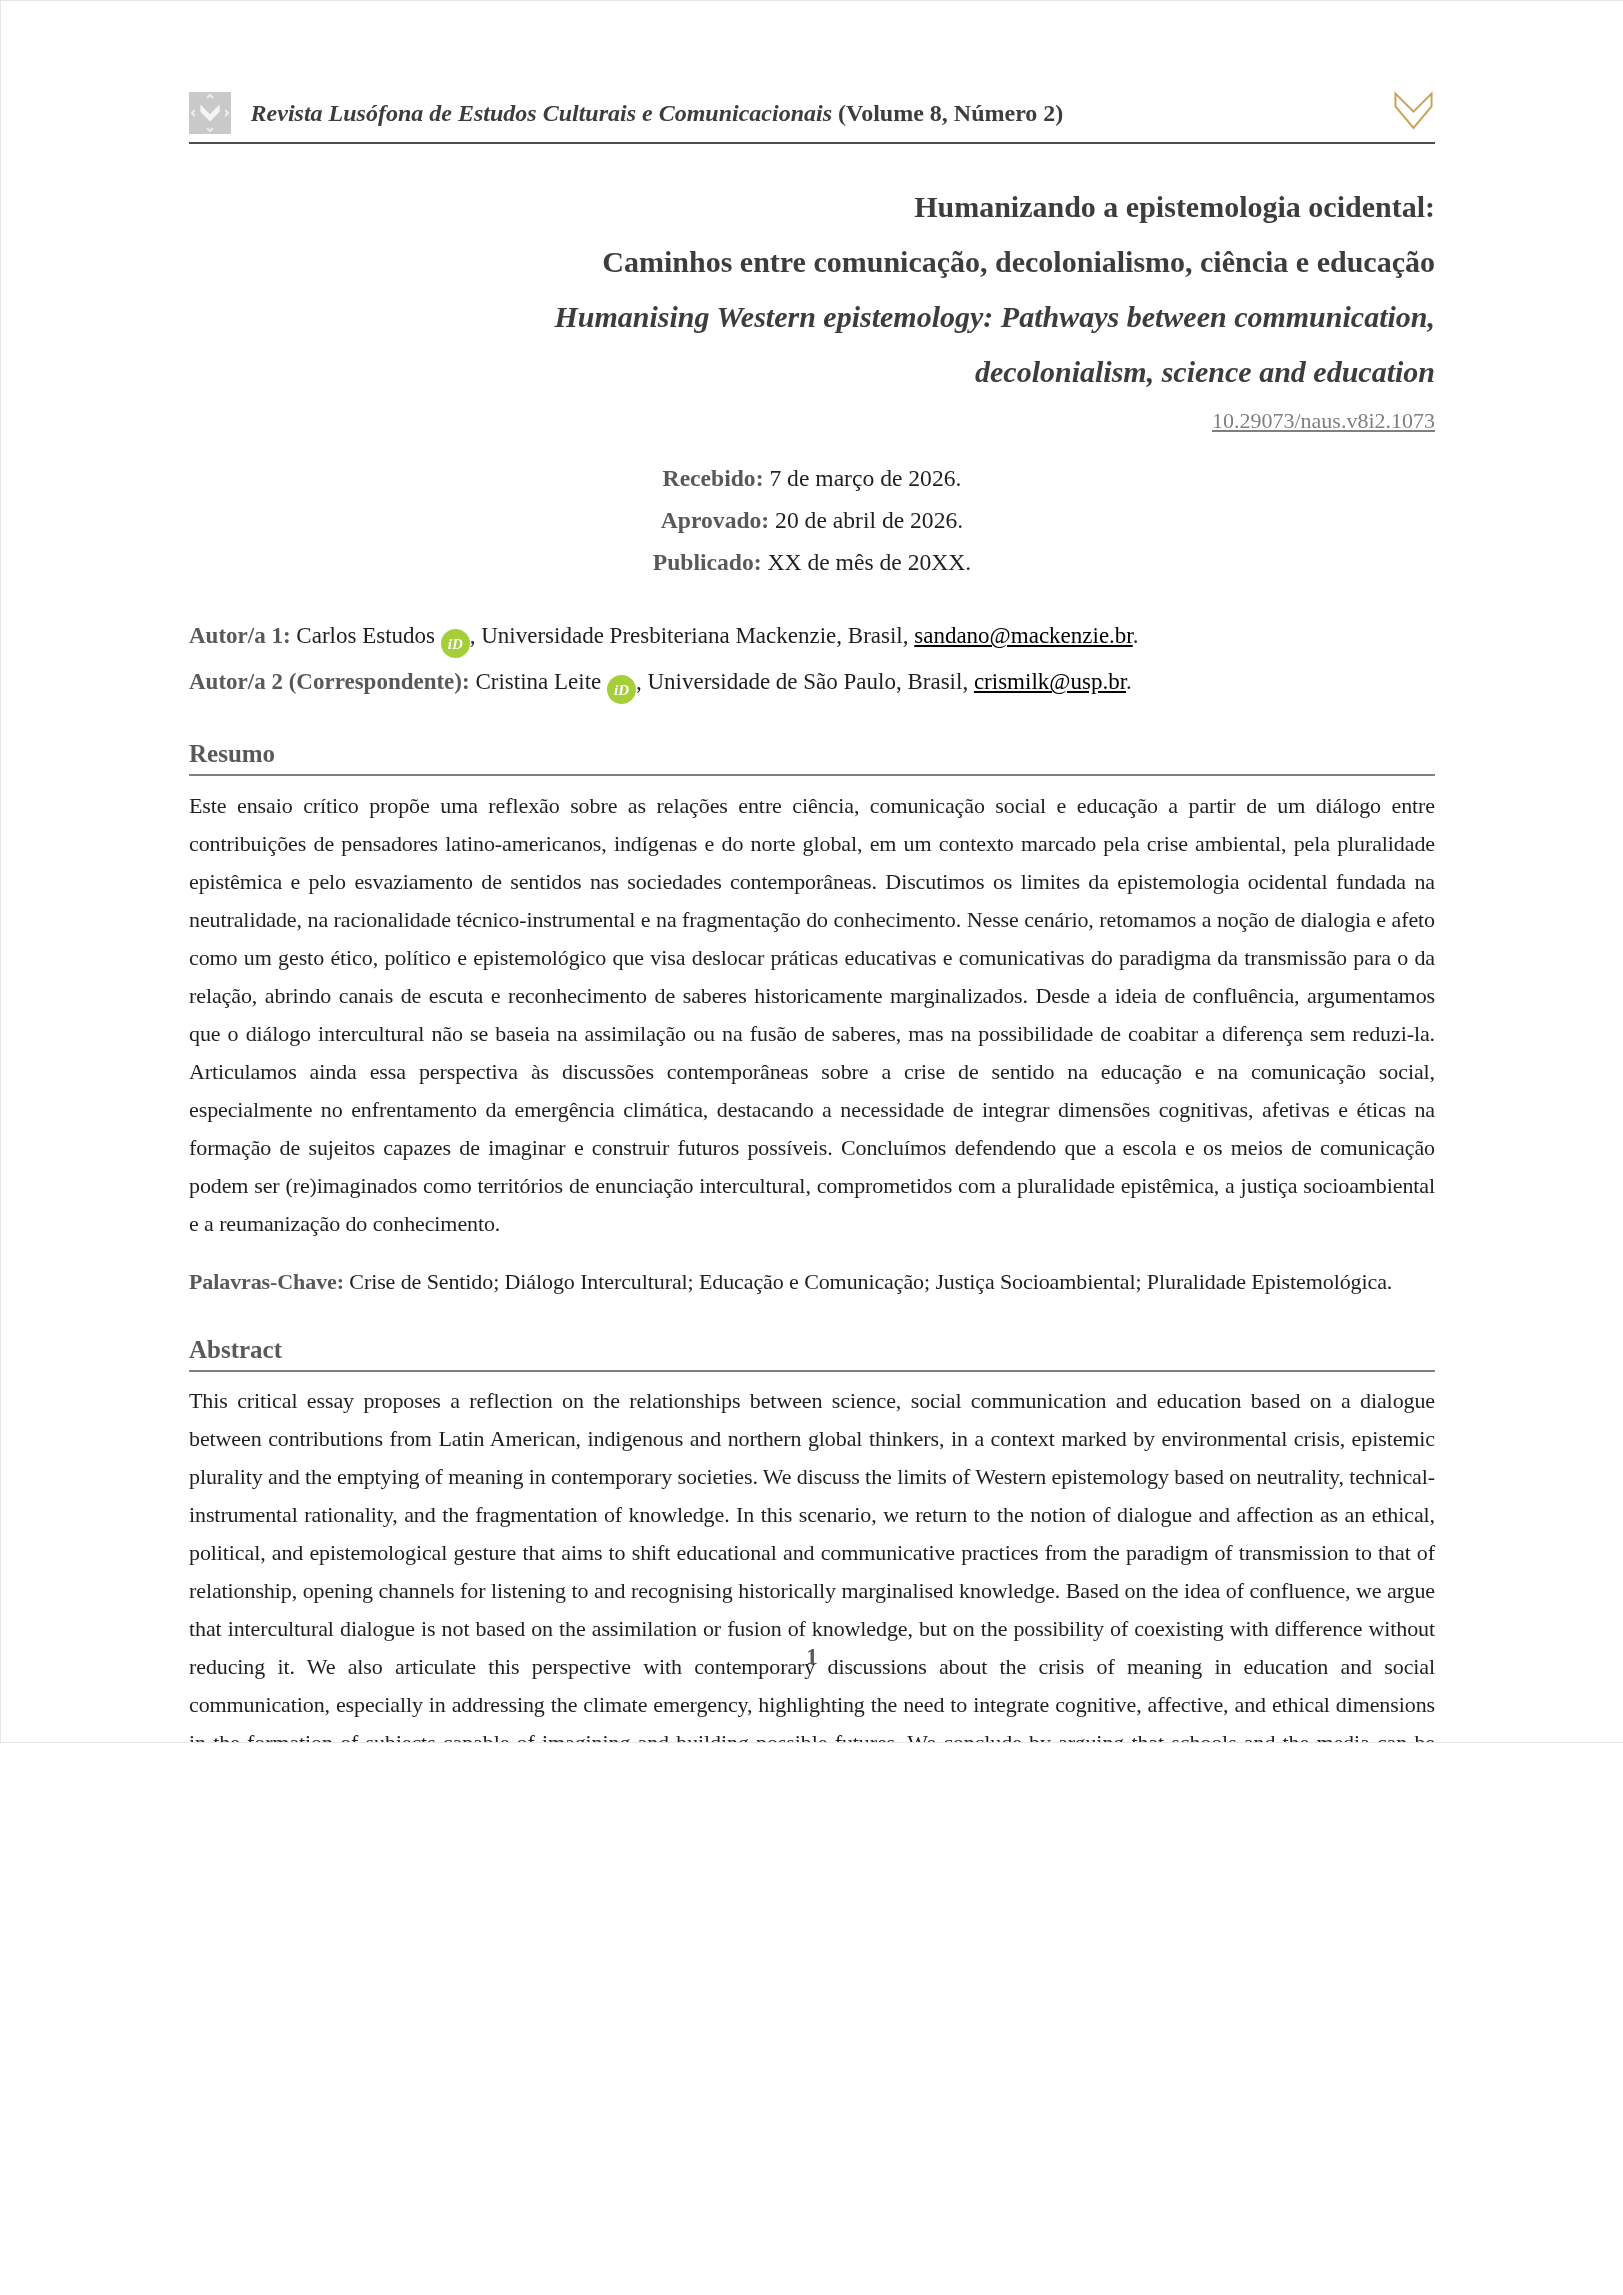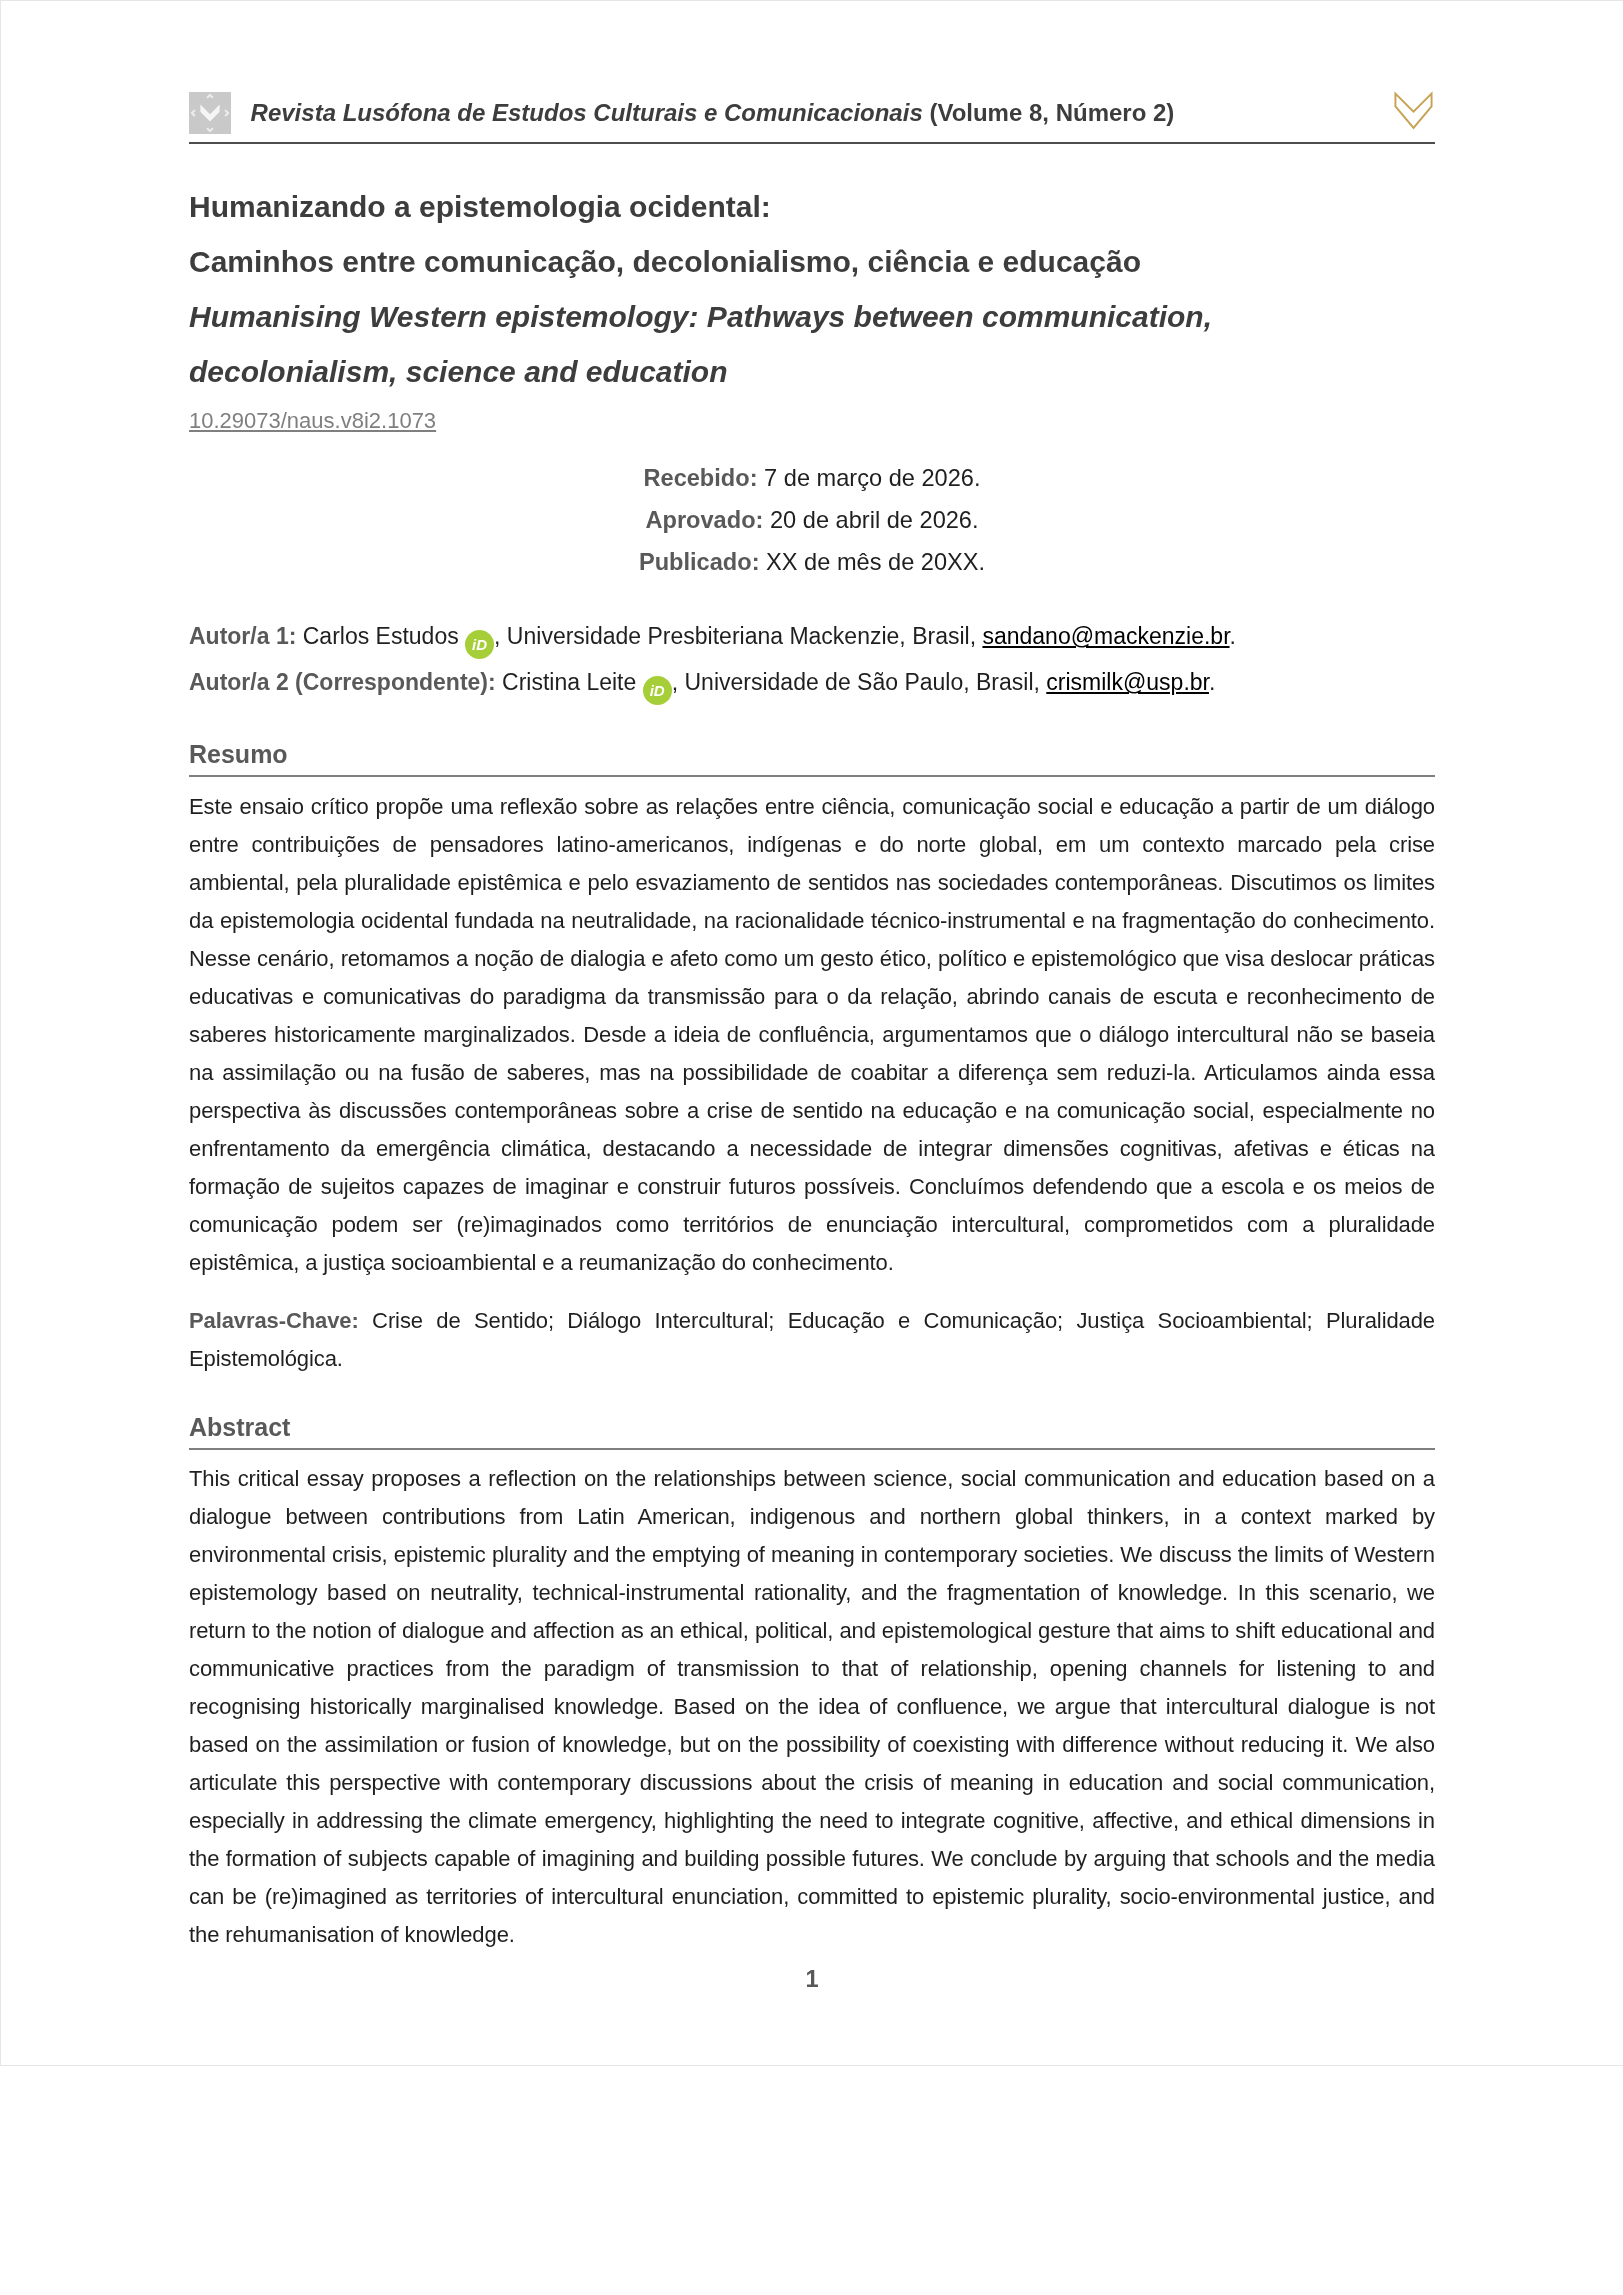--- a/index.html
+++ b/index.html
@@ -1,25 +1,25 @@
 <!DOCTYPE html>
 <html style="font-size:10.5px"><head>
 <meta charset="utf-8">
 <style>
   html, body { margin: 0; padding: 0; background: #ffffff; }
   .page {
     position: relative;
     width: 1624px;
-    height: 2066px;
+    height: 1743px;
     box-sizing: border-box;
     padding: 90px 188px 0 188px;
     background: #ffffff;
     border: 0.7px solid #e6e6e6;
     overflow: hidden;
-    font-family: Liberation Sans, sans-serif;
+    font-family: Liberation Serif, serif;
     color: #1f1f1f;
   }
 
   
   .journal-header {
     display: flex;
     align-items: center;
     gap: 19.6px;
     border-bottom: 2.6px solid #4d4d4d;
     padding-bottom: 7.9px;
@@ -31,21 +31,21 @@
     font-weight: bold;
     color: #3d3d3d;
     line-height: 42px;
     white-space: nowrap;
     overflow: hidden;
   }
   .journal-title .name { font-style: italic; }
   .brand-chevron { width: 43px; height: 43px; flex: 0 0 auto; display: block; }
 
   
-  .title-block { text-align: left; margin-top: 35px; }
+  .title-block { text-align: right; margin-top: 35px; }
   .title-line {
     font-size: 30px;
     font-weight: bold;
     line-height: 55px;
     color: #3d3d3d;
     margin: 0;
   }
   .title-line.en { font-style: italic; }
   .doi-line { margin: 2.6px 0 0 0; font-size: 22px; line-height: 39px; }
   .doi-link { color: #7f7f7f; text-decoration: underline; cursor: pointer; }

